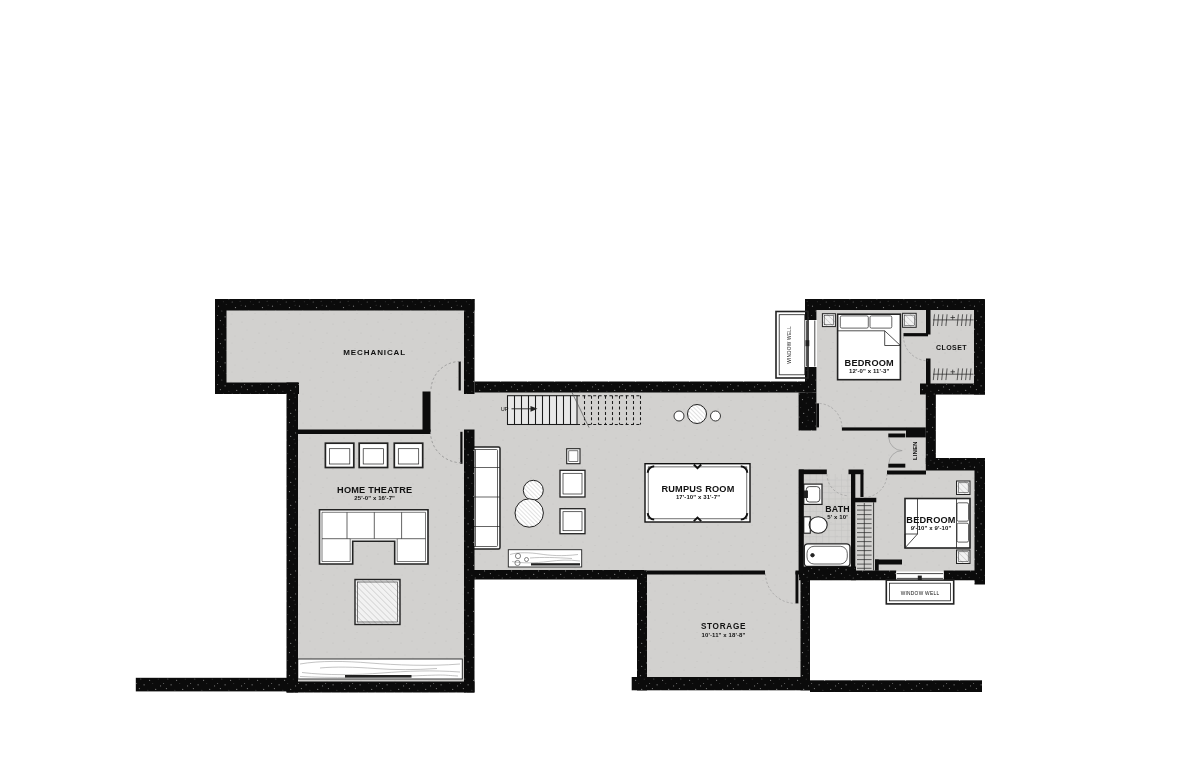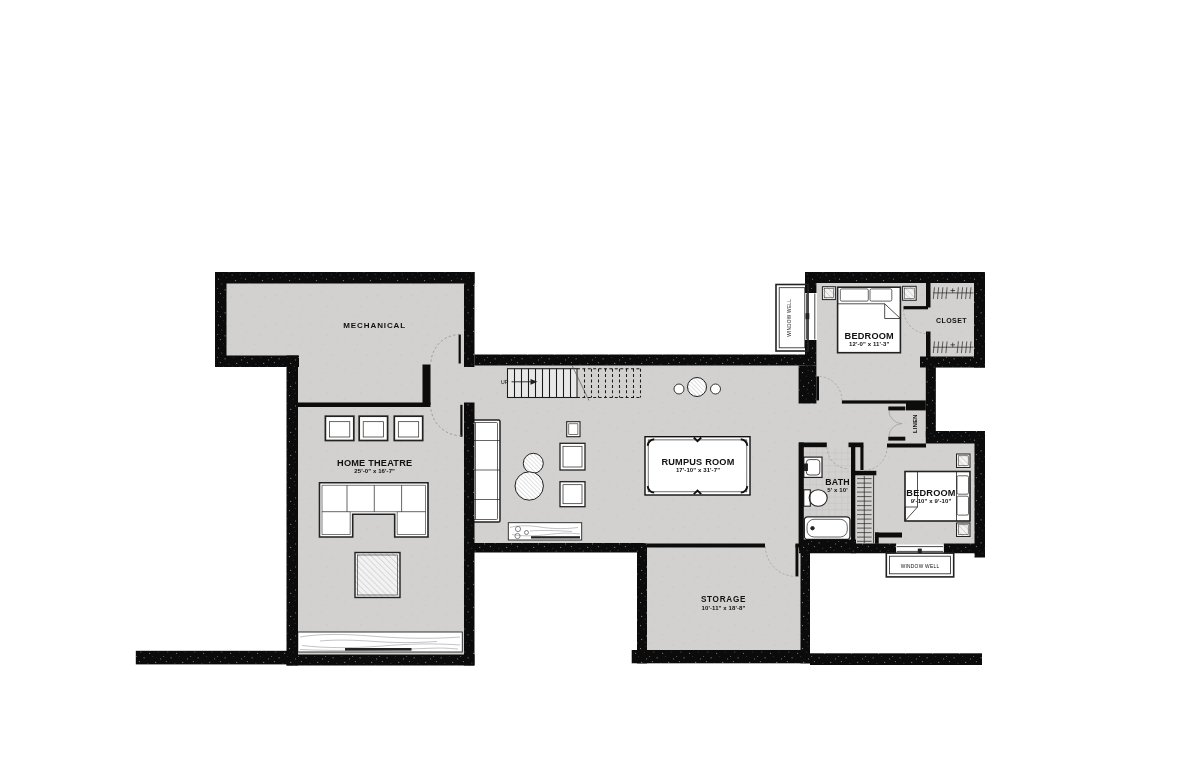--- a/index.html
+++ b/index.html
@@ -1,16 +1,16 @@
 <!DOCTYPE html>
 <html><head>
 <meta charset="utf-8">
 <style>
   html,body{margin:0;padding:0;background:#ffffff;}
-  .page{width:1200px;height:728px;position:relative;overflow:hidden;background:#ffffff;}
+  .page{width:1200px;height:728px;position:relative;overflow:hidden;background:#ffffff;margin-top:27px;}
   svg{display:block;}
   text{font-family:"Liberation Sans", sans-serif;fill:#111;}
 </style>
 </head>
 <body>
 <div class="page">
 <svg width="1200" height="776" viewBox="0 0 1200 776" xmlns="http://www.w3.org/2000/svg">
 <defs>
   <pattern id="wallp" width="27" height="23" patternUnits="userSpaceOnUse">
     <rect width="27" height="23" fill="#0b0b0b"></rect>

